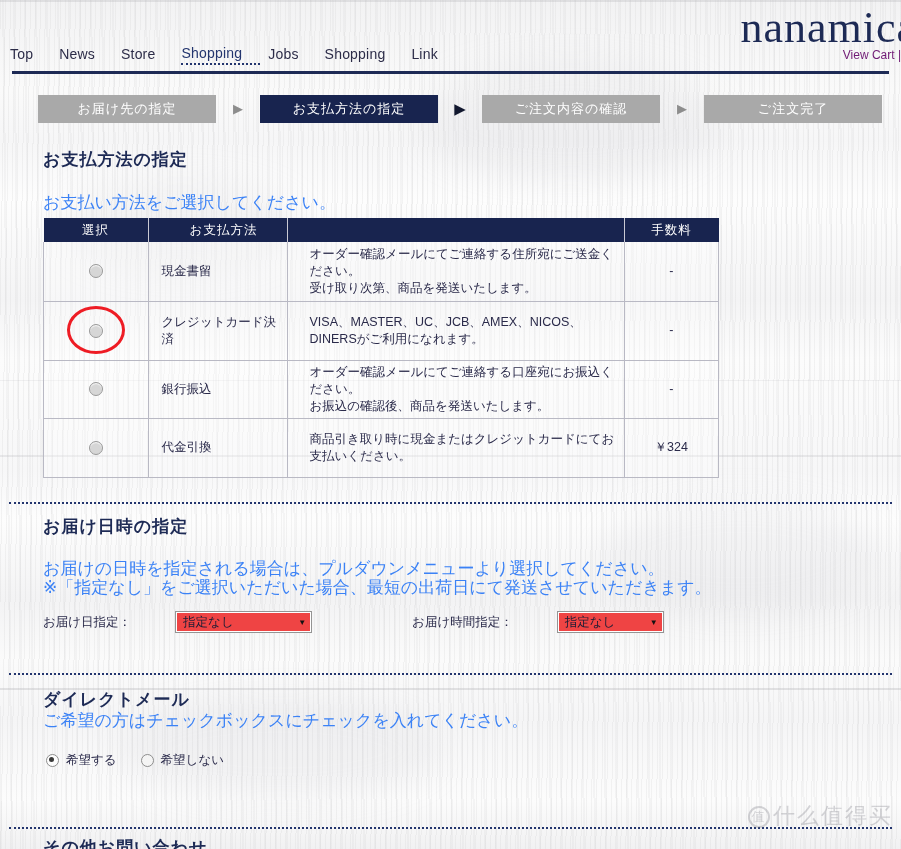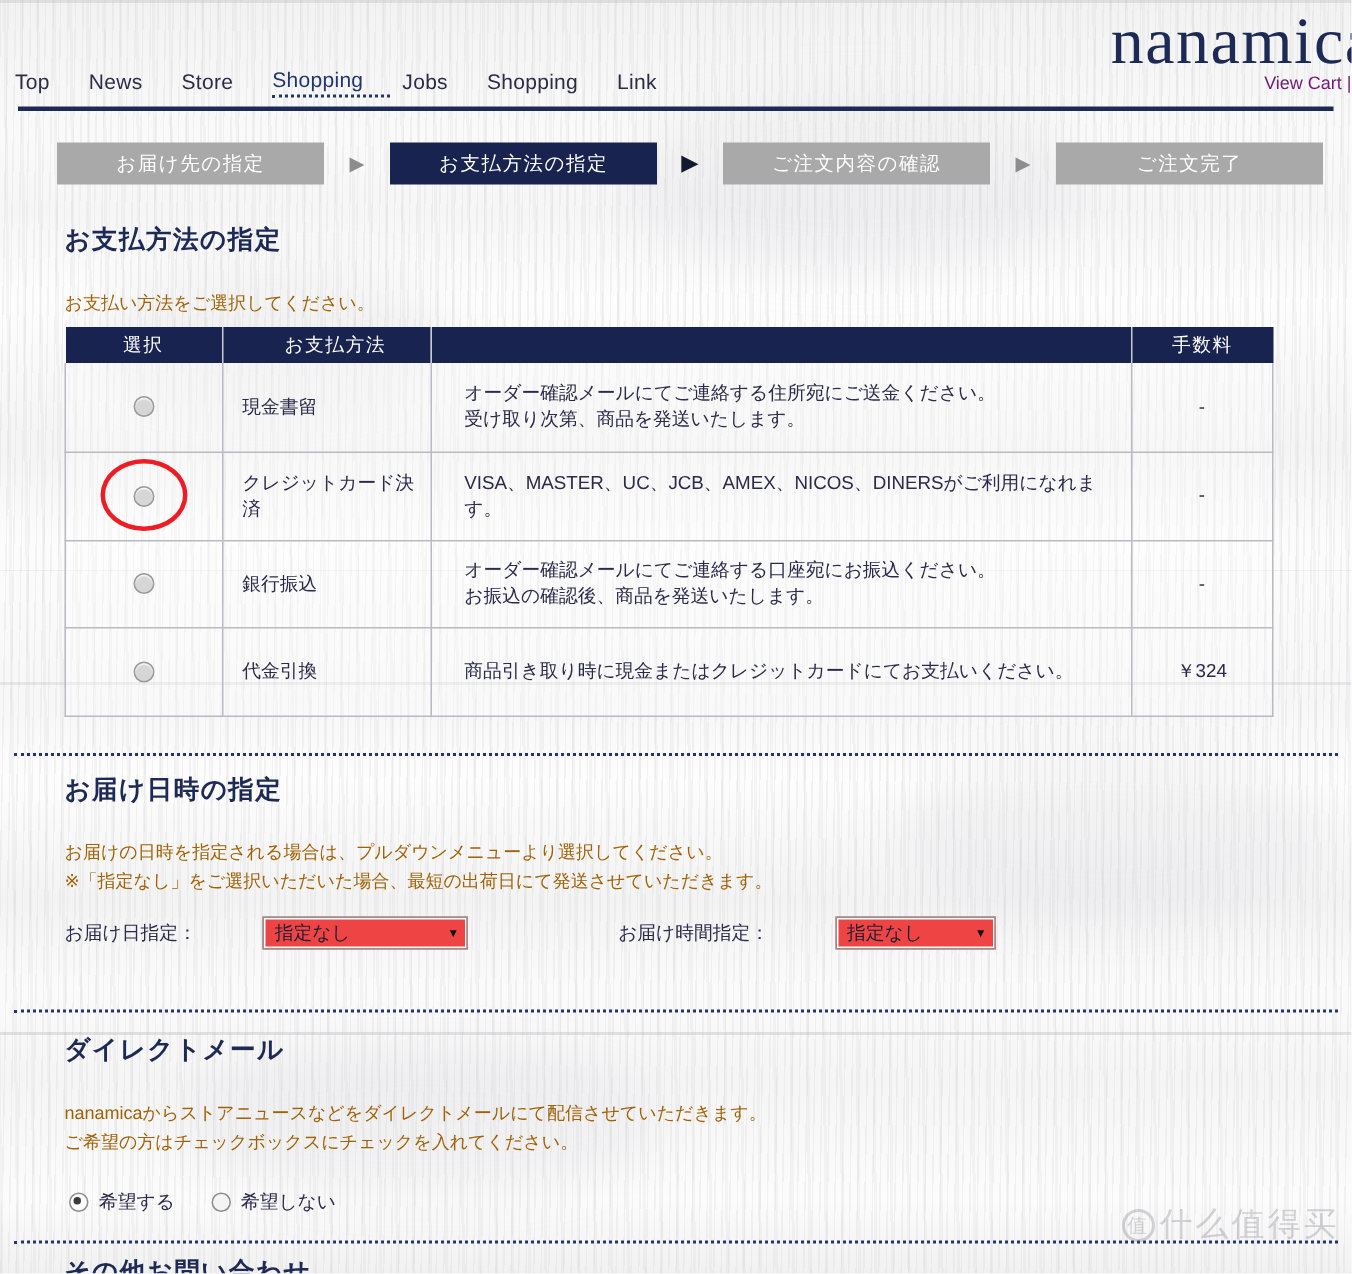--- a/index.html
+++ b/index.html
@@ -140,39 +140,39 @@
   
   .section { position: absolute; left: 0; width: 901px; }
   .sec-title {
     font-size: 17px;
     font-weight: bold;
     color: #1d2a55;
     letter-spacing: 1px;
     margin: 0 0 0 43px;
   }
   .sec-note {
-    font-size: 12px;
-    color: #a16207;
+    font-size: 17px;
+    color: #3b82f6;
     margin: 0 0 0 43px;
     line-height: 19px;
   }
   .divider {
     position: absolute;
     left: 9px;
     width: 883px;
     height: 0;
     border-top: 2px dotted #23356e;
   }
 
   
   #pay-table {
     position: absolute;
     left: 43px;
     top: 218px;
-    width: 806px;
+    width: 676px;
     border-collapse: collapse;
     table-layout: fixed;
     background: transparent;
   }
   #pay-table th {
     background: #18244f;
     color: #ffffff;
     font-size: 12.5px;
     font-weight: normal;
     height: 22px;
@@ -427,21 +427,20 @@
         <span>指定なし</span>
         <span class="caret">▼</span>
       </span>
     </div>
   </div>
 
   <div class="divider" style="top:673px;"></div>
 
   <div class="section" style="top:688px;">
     <h2 class="sec-title">ダイレクトメール</h2>
-    <p class="sec-note" style="margin-top:22px;">nanamicaからストアニュースなどをダイレクトメールにて配信させていただきます。</p>
     <p class="sec-note" style="margin-top:0;">ご希望の方はチェックボックスにチェックを入れてください。</p>
 
     <div id="dm-row" style="margin-top:22px;">
       <span class="dm-opt">
         <span class="radio-sm checked"></span>
         <span>希望する</span>
       </span>
       <span class="dm-opt">
         <span class="radio-sm"></span>
         <span>希望しない</span>

